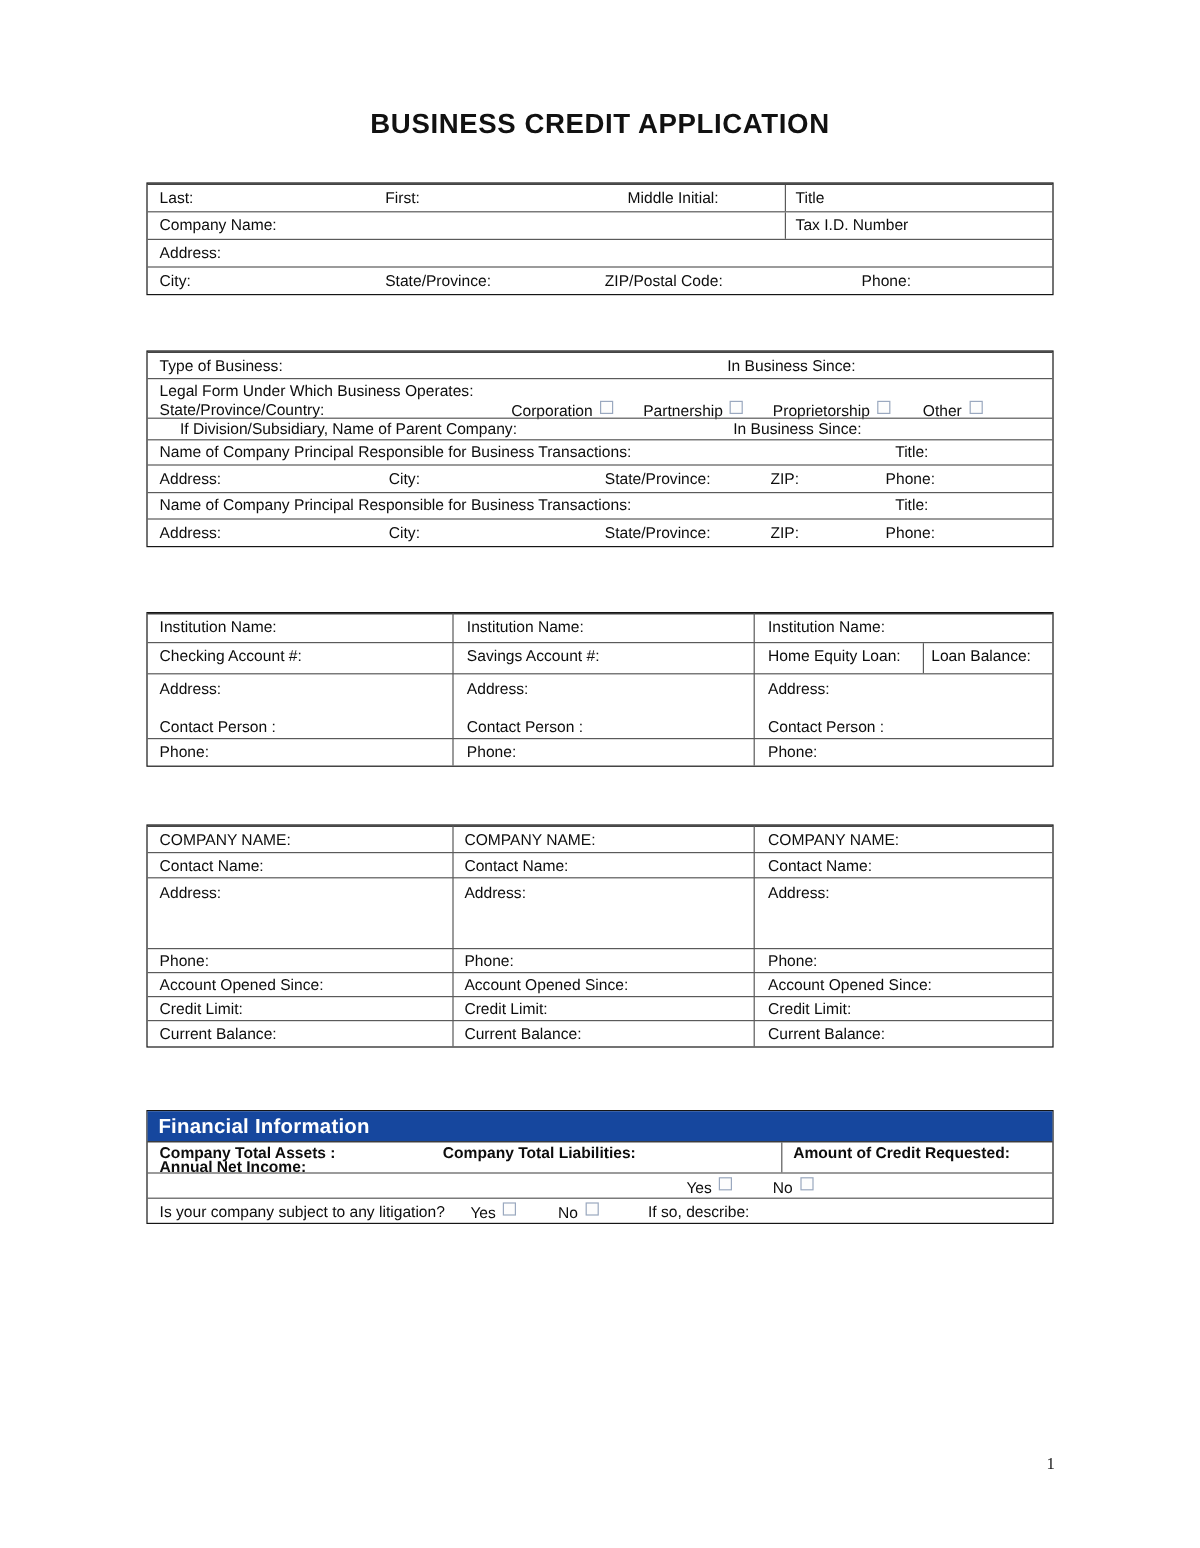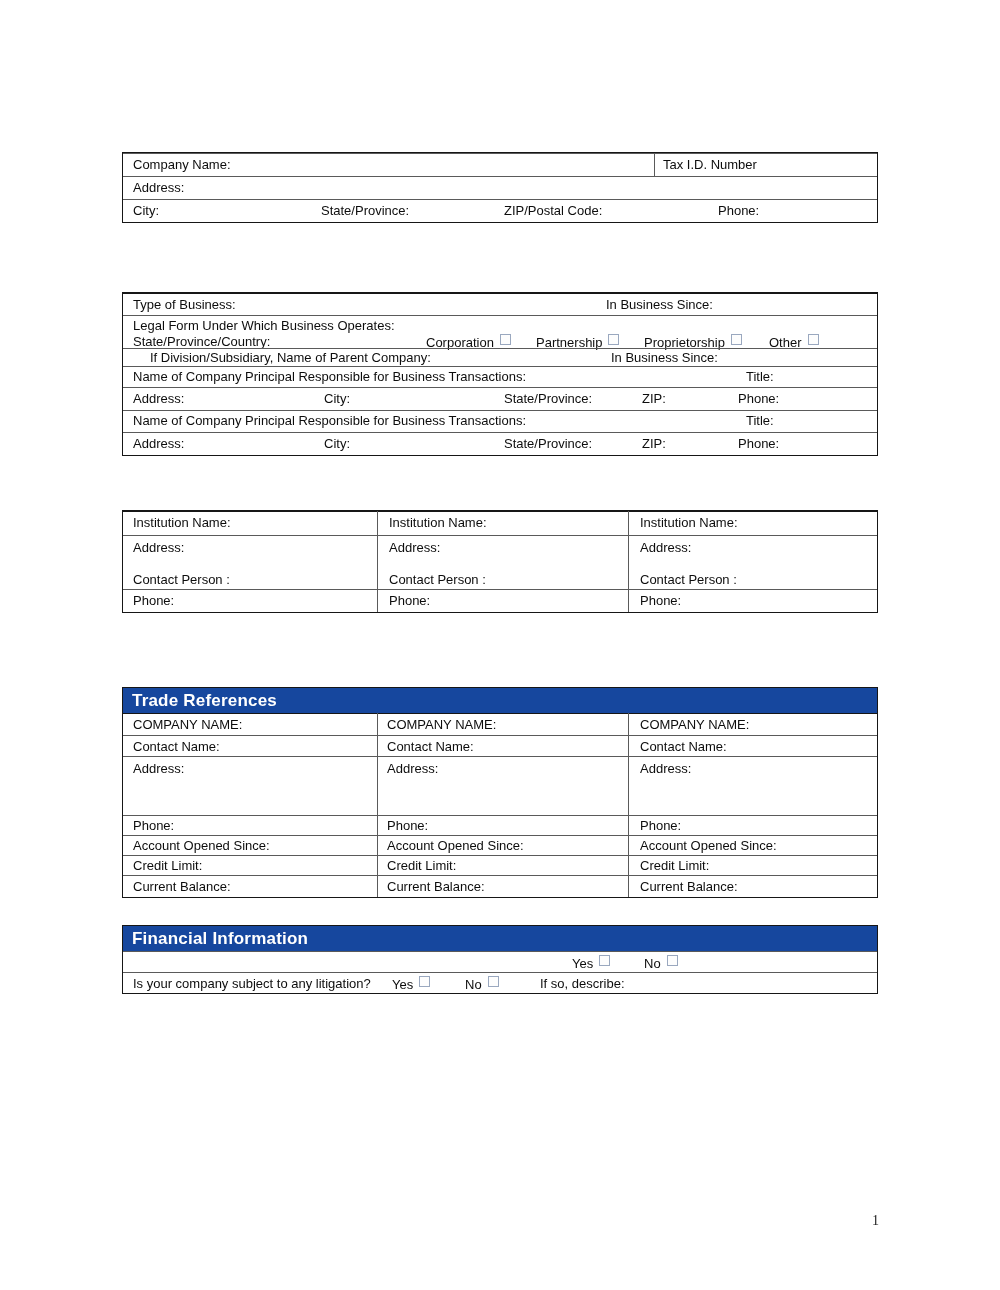--- a/index.html
+++ b/index.html
@@ -33,23 +33,31 @@
   .page-number {
     position:absolute; left:872px; top:1213px;
     font-family:"Liberation Serif","DejaVu Serif",serif; font-size:14px; color:#222;
   }
 </style>
 </head>
 <body>
 
 <div class="page">
 
+  <div class="doc-title">BUSINESS CREDIT APPLICATION</div>
 
   <section class="sec" style="top:152px">
     <div class="sec-body">
+      <div class="row first" style="height:23px">
+        <span class="lbl" style="left:10px">Last:</span>
+        <span class="lbl" style="left:198px">First:</span>
+        <span class="lbl" style="left:400px">Middle Initial:</span>
+        <div class="vline" style="left:531px"></div>
+        <span class="lbl" style="left:540px">Title</span>
+      </div>
       <div class="row" style="height:23px">
         <span class="lbl" style="left:10px">Company Name:</span>
         <div class="vline" style="left:531px"></div>
         <span class="lbl" style="left:540px">Tax I.D. Number</span>
       </div>
       <div class="row" style="height:23px">
         <span class="lbl" style="left:10px">Address:</span>
       </div>
       <div class="row" style="height:23px">
         <span class="lbl" style="left:10px">City:</span>
@@ -105,38 +113,44 @@
 
   <section class="sec" style="top:510px">
     <div class="sec-body">
       <div class="colline" style="left:254px"></div>
       <div class="colline" style="left:505px"></div>
       <div class="row first" style="height:24px">
         <span class="lbl" style="left:10px">Institution Name:</span>
         <span class="lbl" style="left:266px">Institution Name:</span>
         <span class="lbl" style="left:517px">Institution Name:</span>
       </div>
+      <div class="row" style="height:26px">
+        <span class="lbl" style="left:10px">Checking Account #:</span>
+        <span class="lbl" style="left:266px">Savings Account #:</span>
+        <span class="lbl" style="left:517px">Home Equity Loan:</span>
+        <div class="vline" style="left:646px"></div>
+        <span class="lbl" style="left:653px">Loan Balance:</span>
+      </div>
       <div class="row" style="height:54px">
         <span class="lbl" style="left:10px; top:4px">Address:</span>
         <span class="lbl" style="left:266px; top:4px">Address:</span>
         <span class="lbl" style="left:517px; top:4px">Address:</span>
         <span class="lbl" style="left:10px; top:36px">Contact Person :</span>
         <span class="lbl" style="left:266px; top:36px">Contact Person :</span>
         <span class="lbl" style="left:517px; top:36px">Contact Person :</span>
       </div>
       <div class="row" style="height:23px">
         <span class="lbl" style="left:10px">Phone:</span>
         <span class="lbl" style="left:266px">Phone:</span>
         <span class="lbl" style="left:517px">Phone:</span>
       </div>
     </div>
   </section>
 
   <section class="sec" style="top:687px">
-    <div class="sec-header">Trade References</div>
     <div class="sec-body">
       <div class="colline" style="left:254px"></div>
       <div class="colline" style="left:505px"></div>
       <div class="row first" style="height:22px">
         <span class="lbl" style="left:10px">COMPANY NAME:</span>
         <span class="lbl" style="left:264px">COMPANY NAME:</span>
         <span class="lbl" style="left:517px">COMPANY NAME:</span>
       </div>
       <div class="row" style="height:21px">
         <span class="lbl" style="left:10px">Contact Name:</span>
@@ -167,20 +181,27 @@
         <span class="lbl" style="left:10px">Current Balance:</span>
         <span class="lbl" style="left:264px">Current Balance:</span>
         <span class="lbl" style="left:517px">Current Balance:</span>
       </div>
     </div>
   </section>
 
   <section class="sec" style="top:925px">
     <div class="sec-header">Financial Information</div>
     <div class="sec-body">
+      <div class="row first" style="height:26px">
+        <span class="lbl b" style="left:10px; top:1px">Company Total Assets :</span>
+        <span class="lbl b" style="left:246px; top:1px">Company Total Liabilities:</span>
+        <div class="vline" style="left:528px"></div>
+        <span class="lbl b" style="left:538px; top:1px">Amount of Credit Requested:</span>
+        <span class="lbl b" style="left:10px; top:13px">Annual Net Income:</span>
+      </div>
       <div class="row" style="height:21px">
         <span class="lbl" style="left:449px; top:3px"><span>Yes</span><span class="cb"></span></span>
         <span class="lbl" style="left:521px; top:3px"><span>No</span><span class="cb"></span></span>
       </div>
       <div class="row" style="height:21px">
         <span class="lbl" style="left:10px; top:3px">Is your company subject to any litigation?</span>
         <span class="lbl" style="left:269px; top:3px"><span>Yes</span><span class="cb"></span></span>
         <span class="lbl" style="left:342px; top:3px"><span>No</span><span class="cb"></span></span>
         <span class="lbl" style="left:417px; top:3px">If so, describe:</span>
       </div>

